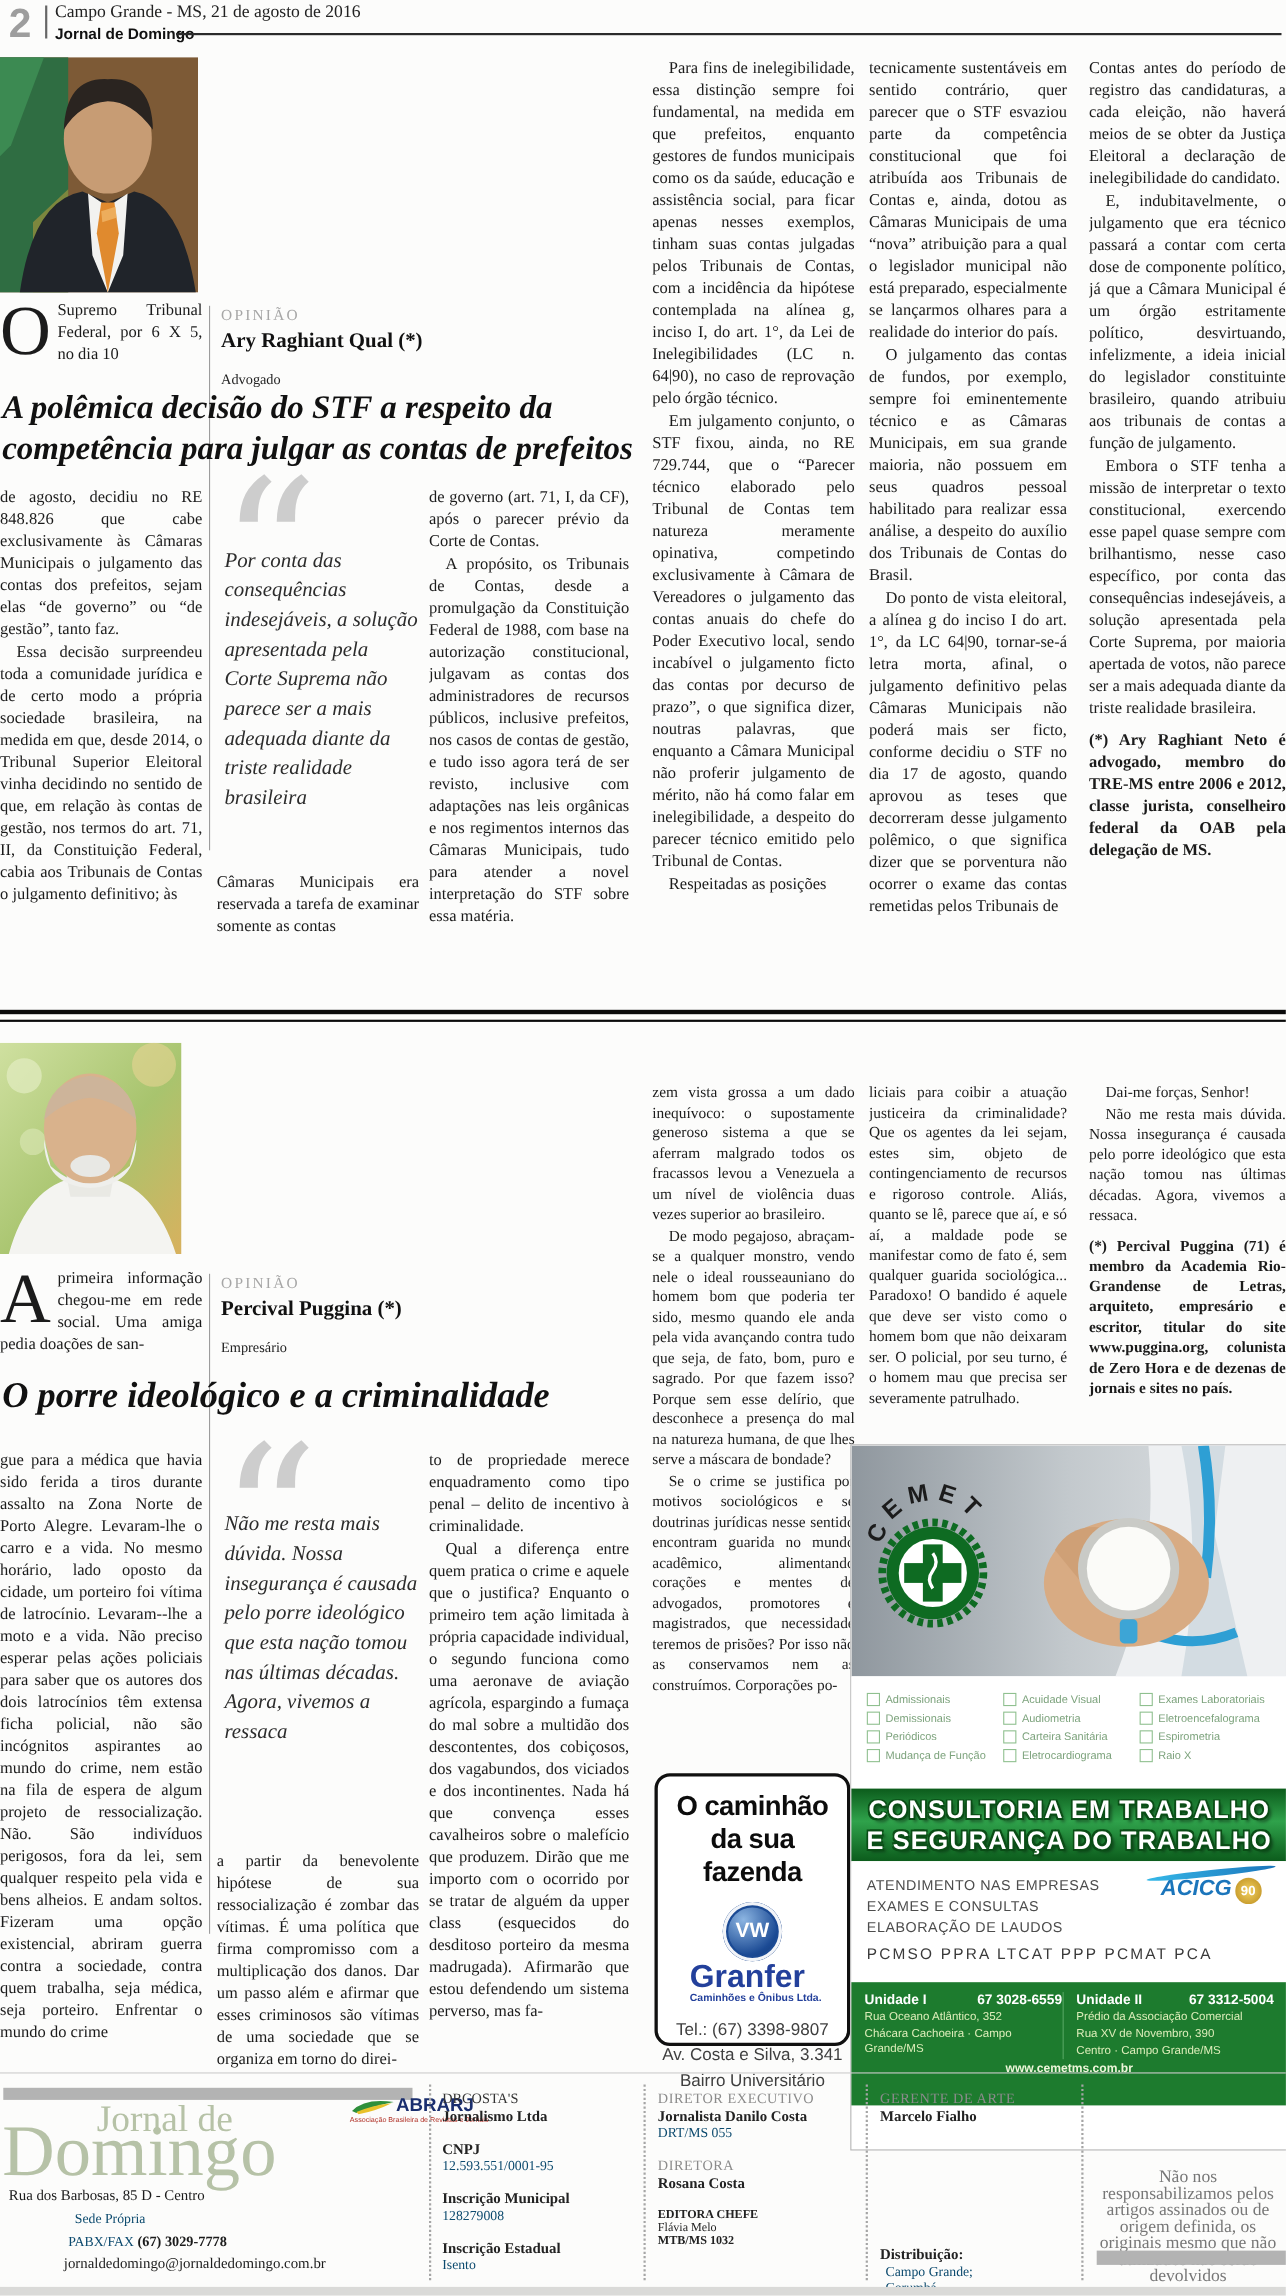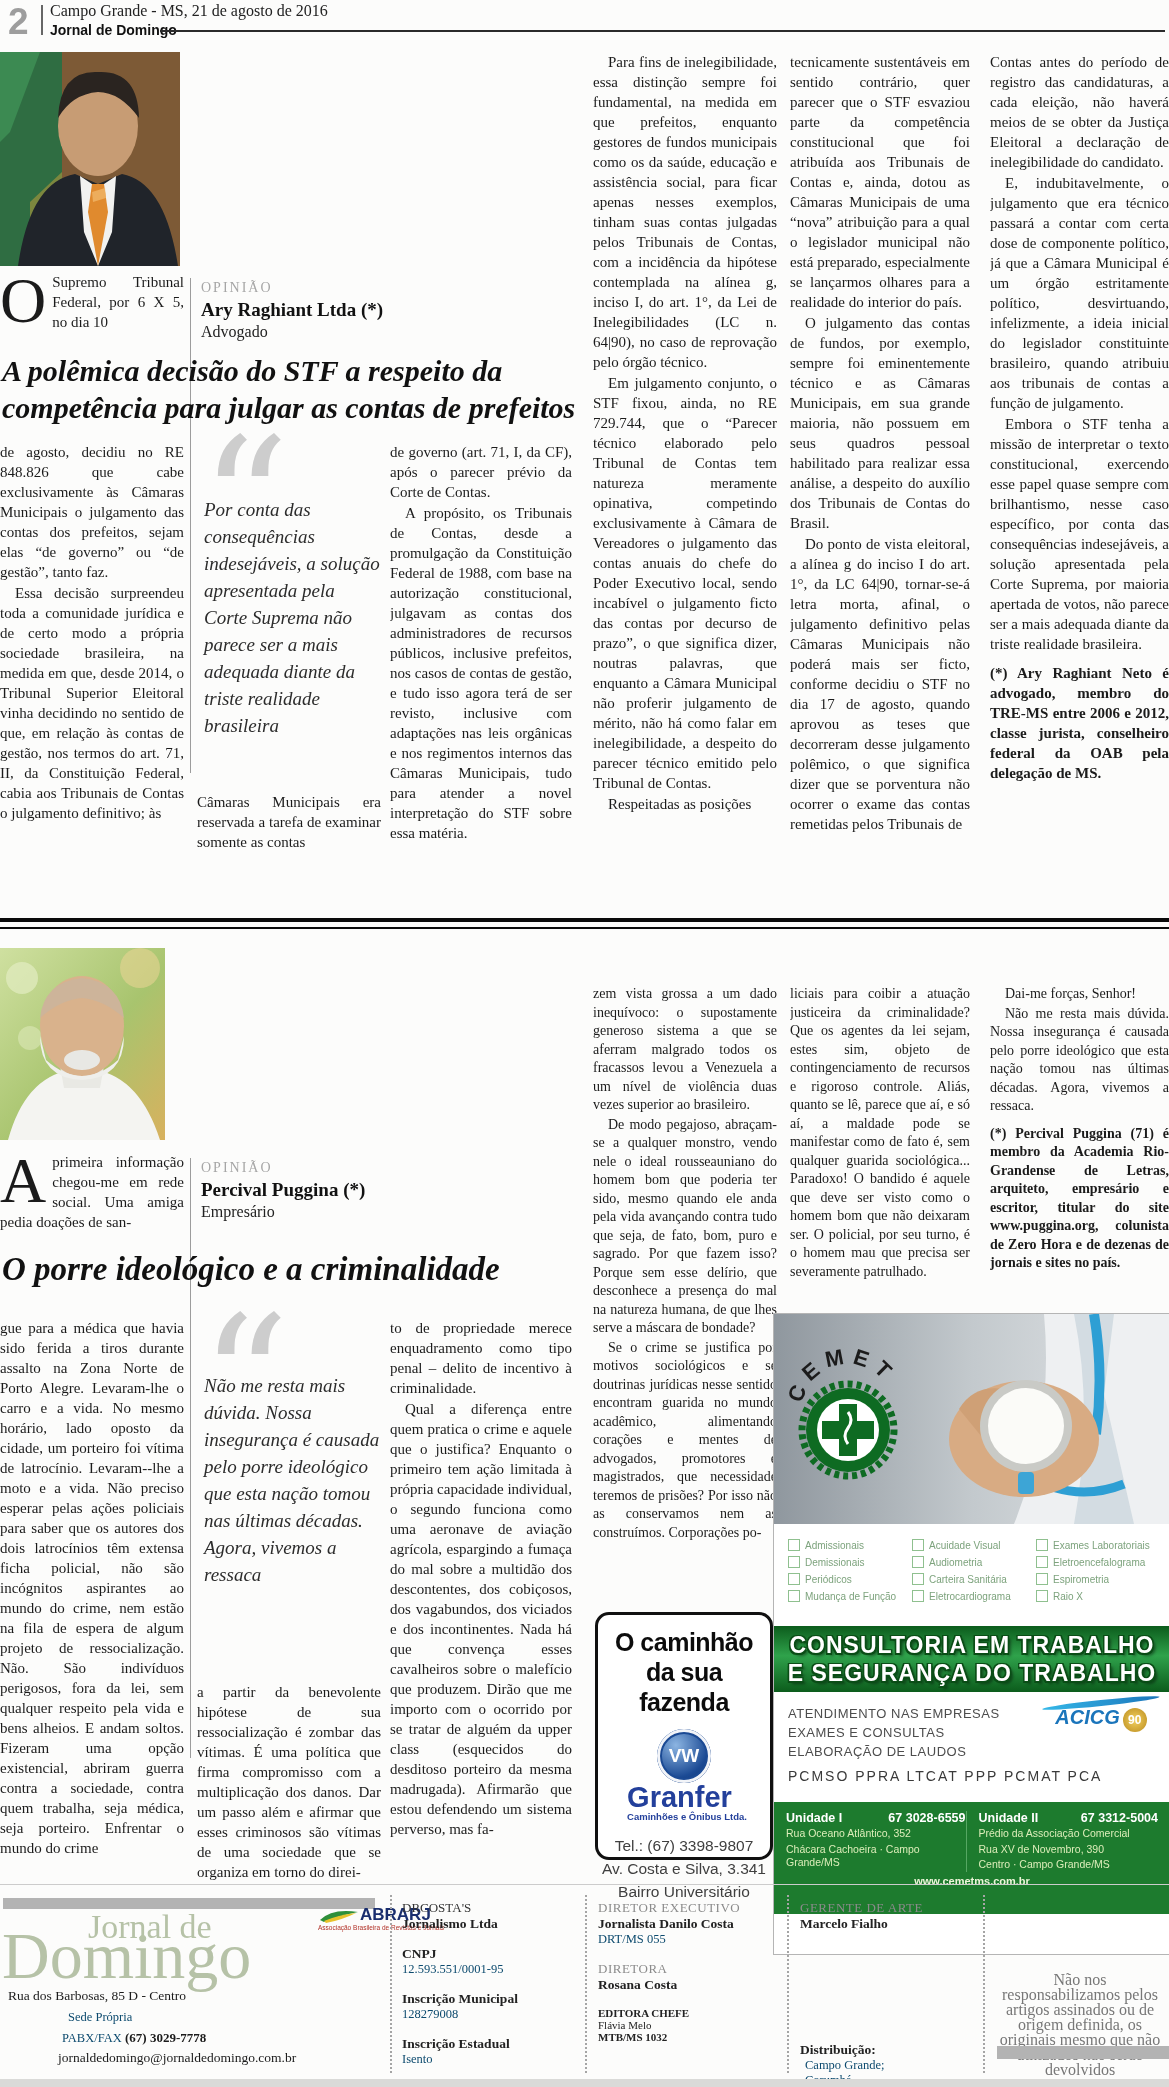--- a/index.html
+++ b/index.html
@@ -8,21 +8,21 @@
   .abs{position:absolute}
   
   .pagenum{font-family:"Liberation Sans",sans-serif;font-weight:bold;font-size:37px;color:#9d9d9d;line-height:1}
   .dateline{font-size:16px;color:#222}
   .papername{font-family:"Liberation Sans",sans-serif;font-weight:bold;font-size:14px;color:#111}
   .hrule{height:2px;background:#2b2b2b}
   .vbar{width:2px;background:#666}
   
   .kicker{font-size:14px;letter-spacing:2px;color:#a6a6a6}
   .author{font-size:19px;font-weight:bold;color:#111;margin-top:3px}
-  .role{font-size:16px;color:#222;margin-top:2px}
+  .role{font-size:13px;color:#222;margin-top:16px}
   .vrule{width:1px;background:#9c9c9c}
   .headline{font-style:italic;font-weight:bold;color:#111}
   .h1a{font-size:30px;line-height:37px}
   .h2a{font-size:33px;line-height:38px}
   .dropblock{font-size:15px;line-height:20px;text-align:justify}
   .dropcap{float:left;font-size:64px;line-height:54px;padding:2px 6px 0 0;font-weight:normal}
   .col{position:absolute;text-align:justify;font-size:15px;line-height:20px;overflow:hidden}
   .col.small{font-size:14px;line-height:18.5px}
   .col p{margin:0}
   .col p + p{text-indent:15px;margin-top:1px}
@@ -105,21 +105,21 @@
   </svg>
 </div>
 
 <div class="abs dropblock" style="left:0;top:272px;width:184px;height:82px">
   <span class="dropcap">O</span><span>Supremo Tribunal Federal, por 6 X 5, no dia 10</span>
 </div>
 
 <div class="abs vrule" style="left:190px;top:278px;height:495px"></div>
 <div class="abs" style="left:201px;top:280px;width:360px">
   <div class="kicker">OPINIÃO</div>
-  <div class="author">Ary Raghiant Ltda (*)</div>
+  <div class="author">Ary Raghiant Qual (*)</div>
   <div class="role">Advogado</div>
 </div>
 
 <div class="abs headline h1a" style="left:2px;top:352px;width:580px">A polêmica decisão do STF a respeito da competência para julgar as contas de prefeitos</div>
 
 <div class="col" style="left:0;top:442px;width:184px;height:436px">
     <p>de agosto, decidiu no RE 848.826 que cabe exclusivamente às Câmaras Municipais o julgamento das contas dos prefeitos, sejam elas “de governo” ou “de gestão”, tanto faz.</p>
     <p>Essa decisão surpreendeu toda a comunidade jurídica e de certo modo a própria sociedade brasileira, na medida em que, desde 2014, o Tribunal Superior Eleitoral vinha decidindo no sentido de que, em relação às contas de gestão, nos termos do art. 71, II, da Constituição Federal, cabia aos Tribunais de Contas o julgamento definitivo; às</p>
   </div>
 

